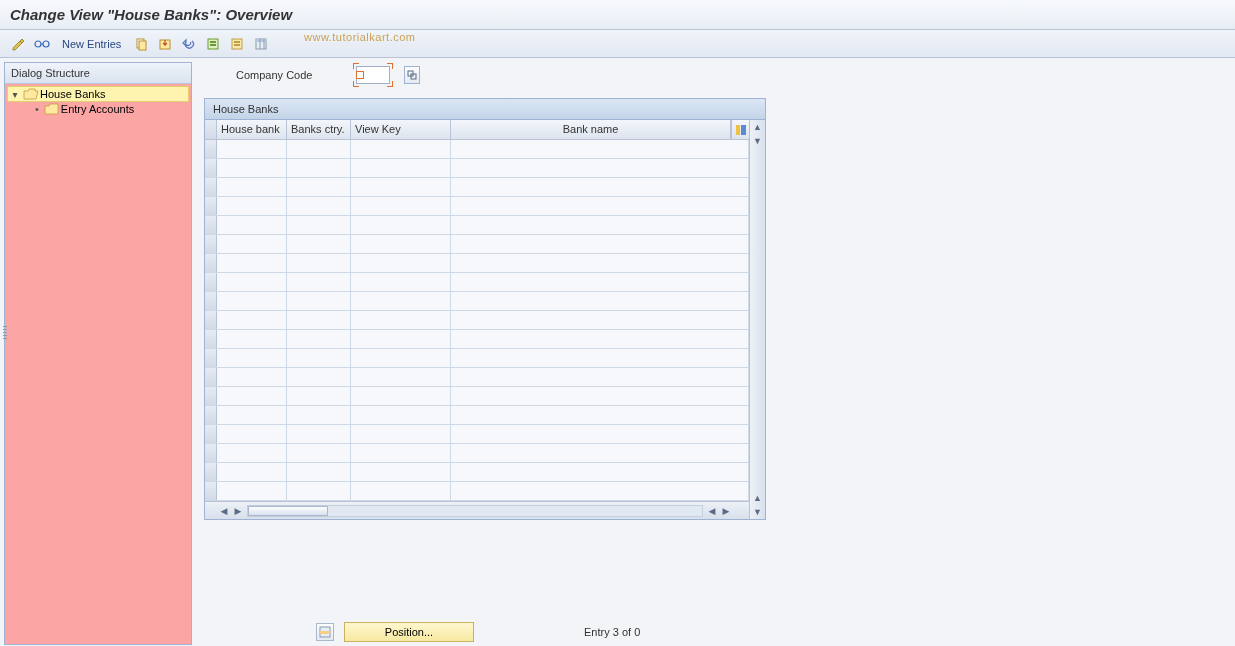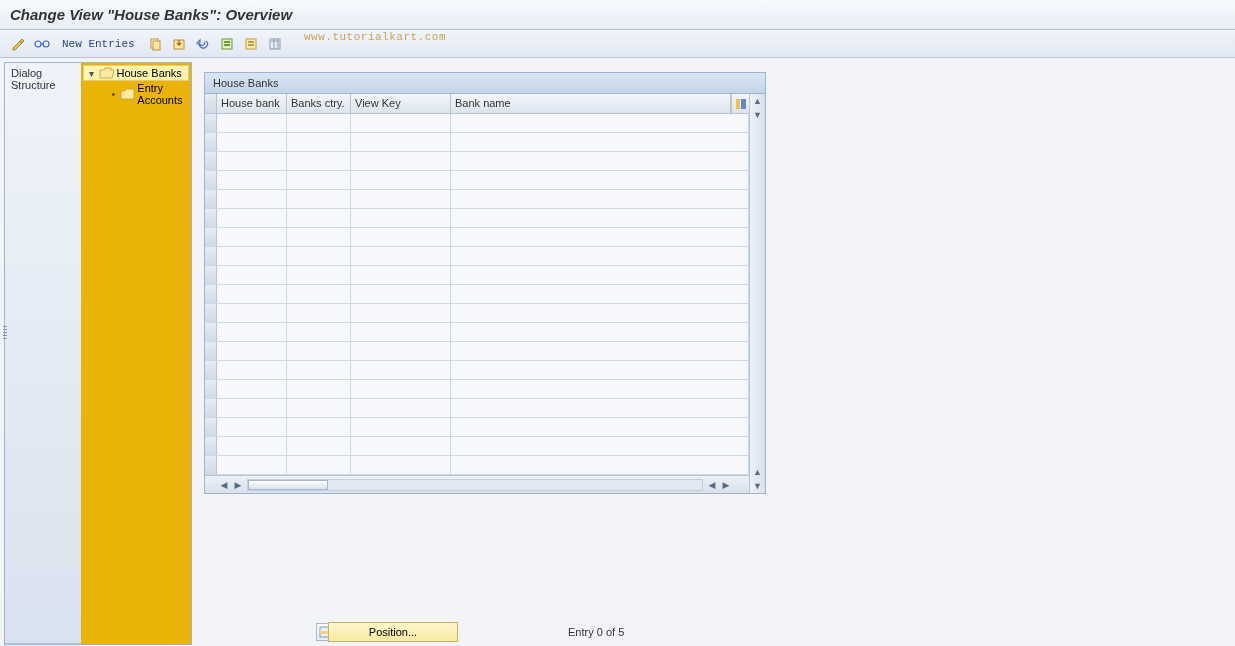--- a/index.html
+++ b/index.html
@@ -23,21 +23,20 @@
   }
   .toolbar {
     display: flex;
     align-items: center;
     gap: 4px;
     padding: 4px 8px;
     background: linear-gradient(#f0f4fa,#e2e8f2);
     border-bottom: 1px solid #b8c4d6;
     height: 28px;
     position: relative;
-    font-family: Liberation Mono, monospace;
   }
   .tb-btn {
     width: 20px;
     height: 20px;
     display: inline-flex;
     align-items: center;
     justify-content: center;
     cursor: pointer;
     border-radius: 2px;
   }
@@ -59,23 +58,23 @@
   }
   .content-area {
     display: flex;
     height: calc(100% - 55px);
     padding: 4px;
     gap: 4px;
   }
   .sidebar {
     width: 188px;
     border: 1px solid #9fb4d4;
-    background: #eab308;
+    background: #fca5a5;
     display: flex;
-    flex-direction: row;
+    flex-direction: column;
   }
   .sidebar-header {
     background: linear-gradient(#f0f4fa,#d9e2ef);
     padding: 4px 6px;
     border-bottom: 1px solid #b8c4d6;
     font-size: 11px;
     color: #333;
   }
   .tree { padding: 2px; }
   .tree-row {
@@ -161,21 +160,21 @@
   .grid-head .cell {
     border-right:1px solid #b8c4d6;
     padding:3px 4px;
     font-size:11px;
     color:#333;
   }
   .sel-col { width:12px; background:linear-gradient(#e6ebf3,#d2dae6); border-right:1px solid #b8c4d6;}
   .col-hb { width:70px;}
   .col-bc { width:64px;}
   .col-bk { width:100px;}
-  .col-bn { flex:1;}
+  .col-bn { flex:1;text-align:center;}
   .config-btn {
     width:18px;
     background:linear-gradient(#f3f6fa,#dde4ee);
     border-left:1px solid #b8c4d6;
     display:flex;align-items:center;justify-content:center;
     cursor:pointer;
   }
   .grid-body .row {
     display:flex; height:19px;
     border-bottom:1px solid #cfd8e5;
@@ -357,20 +356,36 @@
 
   <div class="resize-handle">
     <span></span>
       <span></span>
       <span></span>
       <span></span>
       <span></span>
   </div>
 
   <div class="main">
+    <div class="field-row">
+      <span class="field-label">Company Code</span>
+      <span class="field-input-wrap f4-corners">
+        <span class="tl"></span>
+          <span class="tr"></span>
+          <span class="bl"></span>
+          <span class="brc"></span>
+        <input class="field-input" value="" style="">
+      </span>
+      <span class="f4-btn">
+        <svg width="10" height="10">
+            <rect x="1" y="1" width="5" height="5" fill="none" stroke="#5a6b85"></rect>
+            <rect x="4" y="4" width="5" height="5" fill="none" stroke="#5a6b85"></rect>
+          </svg>
+      </span>
+    </div>
 
     <div class="table-panel">
       <div class="table-title">House Banks</div>
       <div class="table-wrap">
         <div class="table-grid">
           <div class="grid-head">
             <div class="sel-col"></div>
             <div class="cell col-hb">House bank</div>
             <div class="cell col-bc">Banks ctry.</div>
             <div class="cell col-bk">View Key</div>
@@ -536,28 +551,28 @@
           <div class="vs-btn">▲</div>
           <div class="vs-btn">▼</div>
           <div class="vs-track"></div>
           <div class="vs-btn">▲</div>
           <div class="vs-btn bot">▼</div>
         </div>
       </div>
     </div>
 
     <div class="bottom-row">
-      <div style="display:flex;align-items:center;gap:0;">
+      <div style="display:flex;align-items:center;gap:16px;">
         <span class="pos-icon-box">
           <svg width="12" height="12">
               <rect x="1" y="1" width="10" height="10" fill="#e8eef6" stroke="#8a99b0"></rect>
               <rect x="1" y="5" width="10" height="3" fill="#f6d080"></rect>
             </svg>
         </span>
         <div class="pos-btn">
           <span>Position...</span>
         </div>
       </div>
-      <span class="entry-text">Entry 0 of 5</span>
+      <span class="entry-text">Entry 3 of 0</span>
     </div>
 
   </div>
 </div>
 
 </body></html>

